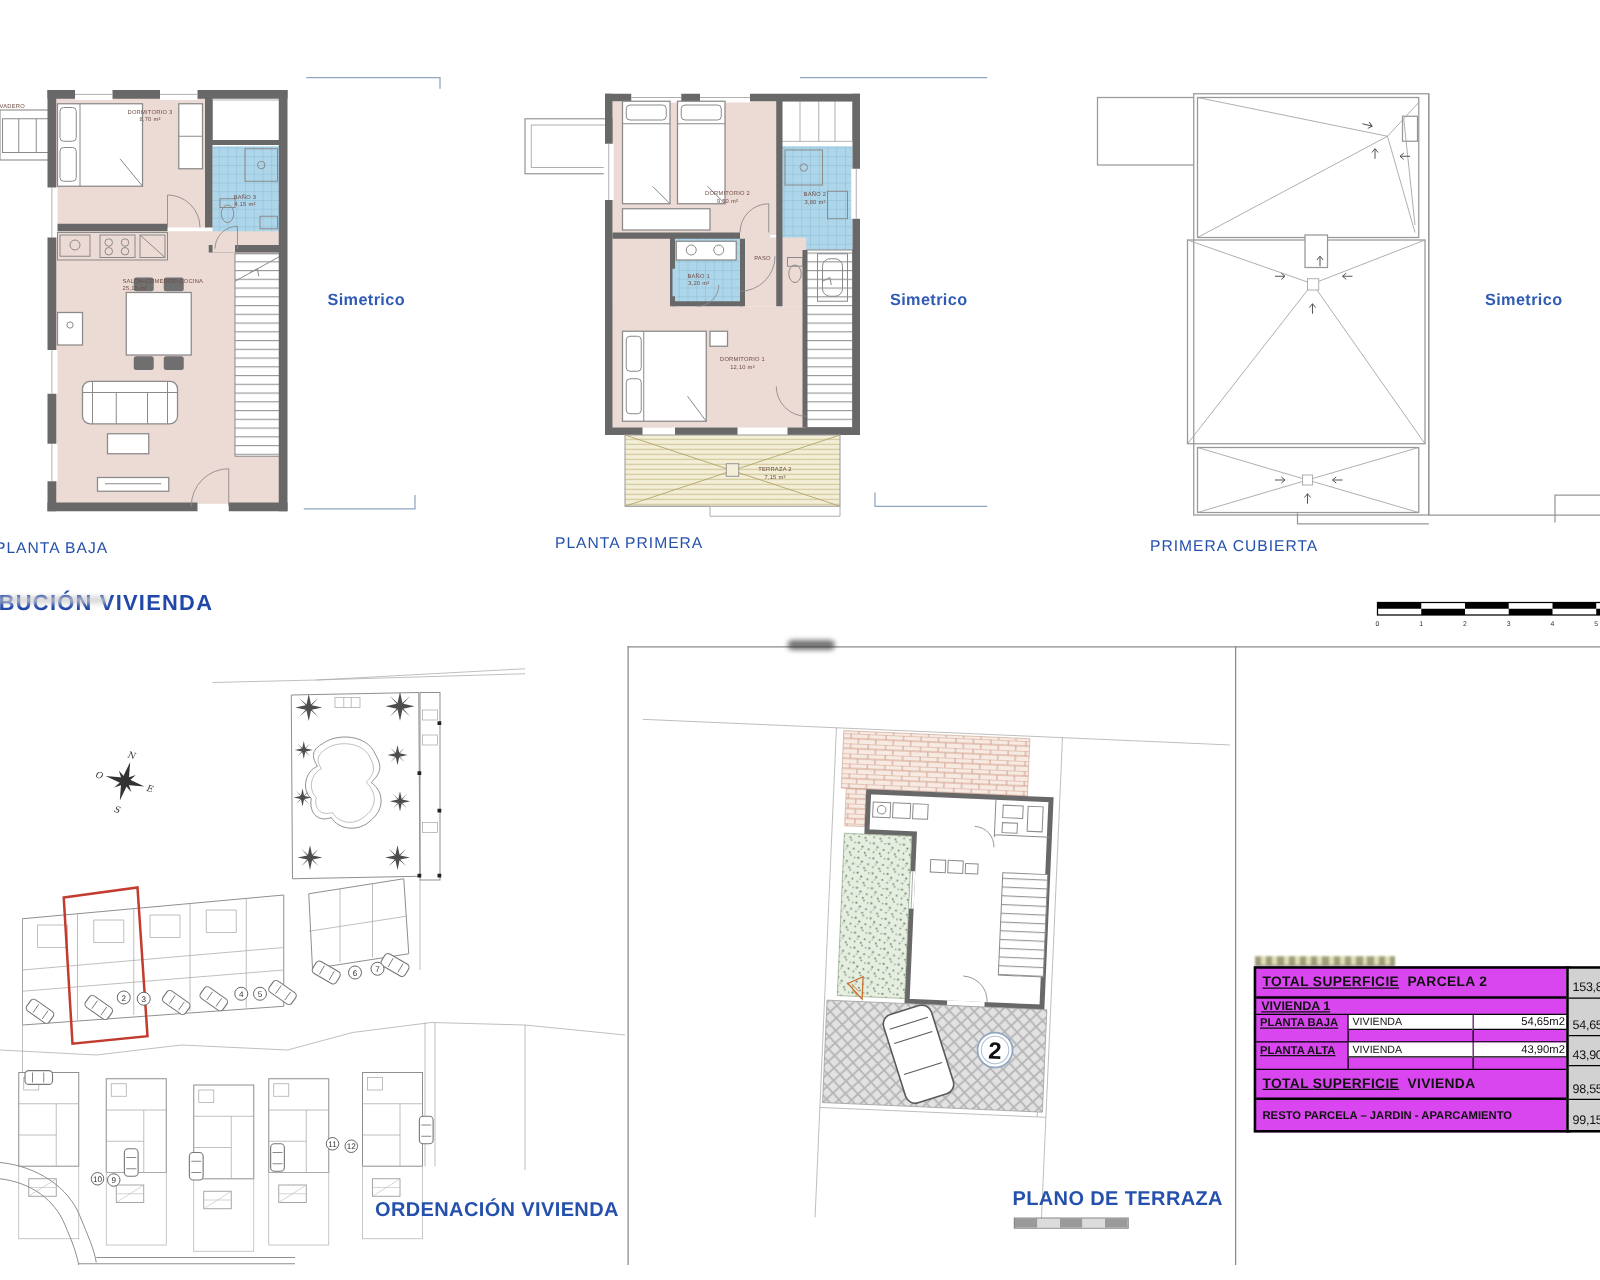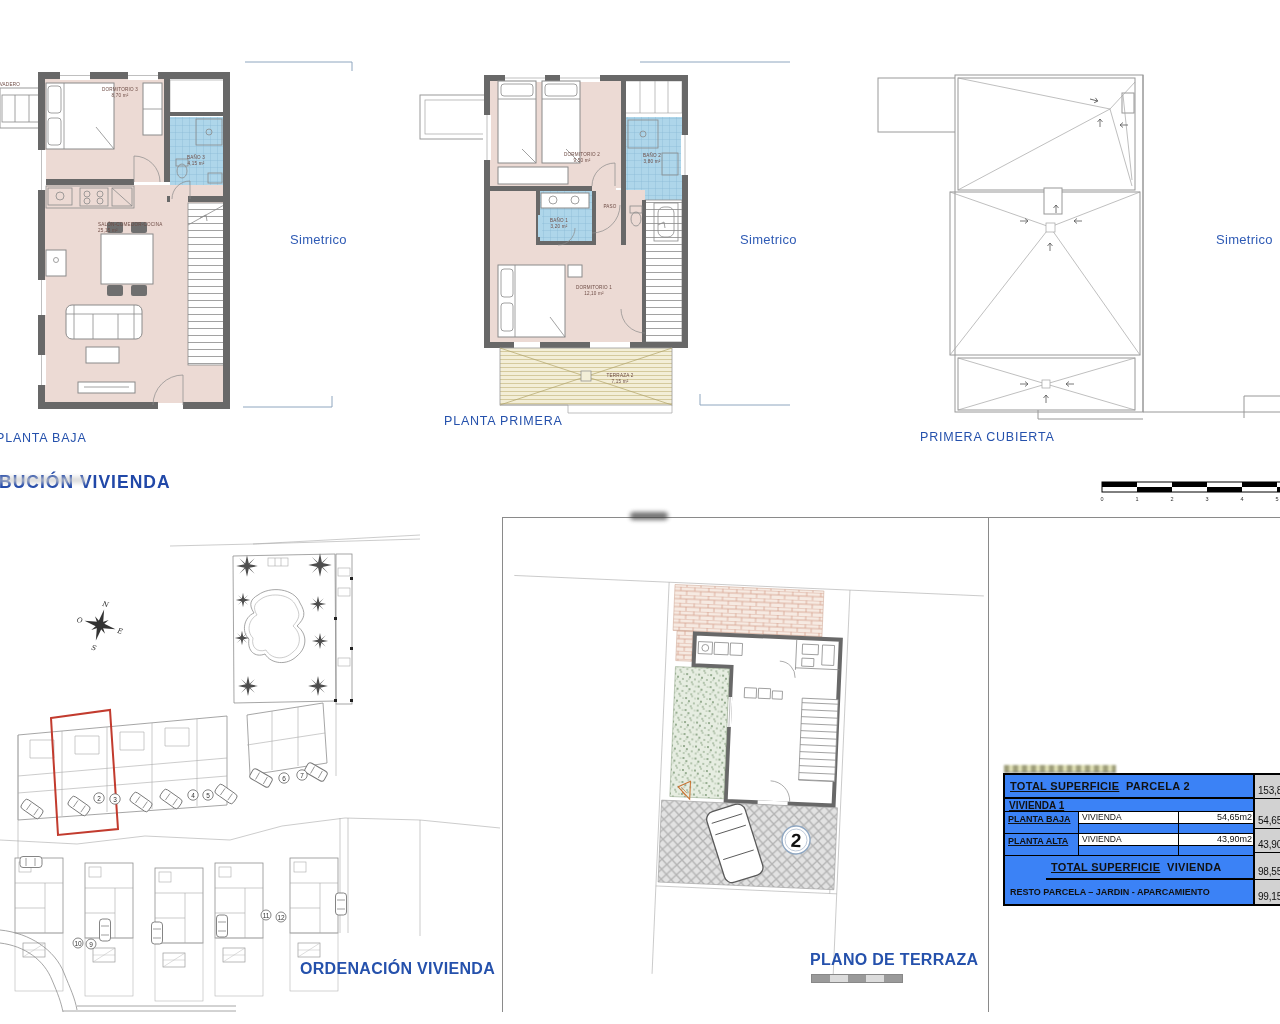--- a/index.html
+++ b/index.html
@@ -1,38 +1,38 @@
 <!DOCTYPE html>
 <html><head>
 <meta charset="utf-8">
 <style>
   html,body{margin:0;padding:0;background:#fff;}
   #root{position:relative;width:1280px;height:1024px;background:#ffffff;overflow:hidden;
         font-family:"Liberation Sans",sans-serif;color:#222;}
   .abs{position:absolute;}
   .btitle{color:#2551ac;font-size:12.5px;letter-spacing:.8px;white-space:nowrap;}
   .btitle2{color:#2551ac;font-size:16px;font-weight:700;letter-spacing:.3px;white-space:nowrap;}
-  .sim{color:#2f5bb5;font-size:13px;font-weight:400;letter-spacing:.3px;margin-left:28px;}
+  .sim{color:#2f5bb5;font-size:13px;font-weight:700;letter-spacing:.3px;}
   .big{color:#2148a8;font-size:17.5px;font-weight:700;letter-spacing:1px;white-space:nowrap;}
   svg{display:block;font-family:"Liberation Sans",sans-serif;}
   svg text{font-family:"Liberation Sans",sans-serif;}
   .ln{stroke:#989898;fill:none;stroke-width:1;}
   .thin{stroke:#a3a3a3;fill:none;stroke-width:.7;}
   .mir{stroke:#8ea6bf;fill:none;stroke-width:1;}
   .wall{fill:#686868;}
   .fur{fill:#fff;stroke:#8a8a8a;stroke-width:1;}
   .fur2{fill:none;stroke:#8a8a8a;stroke-width:.8;}
   .door{stroke:#8a8a8a;fill:none;stroke-width:.7;}
   .rl{font-size:4.6px;fill:#6d4b44;letter-spacing:.2px;}
   .cmp{font-family:"DejaVu Serif",serif;font-style:italic;font-size:7px;fill:#333;}
   .cnum{font-size:6.5px;fill:#333;}
   .site{stroke:#8f8f8f;fill:none;stroke-width:.8;}
   .site2{stroke:#aaa;fill:none;stroke-width:.6;}
   
-  .tbl{position:absolute;left:1003px;top:773px;width:250px;background:#3b82f6;
+  .tbl{position:absolute;left:1003px;top:773px;width:250px;background:#d946ef;
        border:2px solid #000;font-size:10px;color:#111;}
   .trow{position:relative;box-sizing:border-box;}
   .u{text-decoration:underline;}
   .tb-big{font-weight:700;font-size:11px;letter-spacing:.3px;}
   .cell{box-sizing:border-box;}
   .totcol{position:absolute;left:1253px;top:773px;width:46px;border-left:2px solid #000;
           border-top:2px solid #000;border-bottom:2px solid #000;background:#d2d2d2;
           font-size:10px;color:#111;}
   .totcol .tc{box-sizing:border-box;border-bottom:1px solid #000;display:flex;
               align-items:flex-end;padding:0 0 2px 3px;white-space:nowrap;letter-spacing:-.2px;}
@@ -338,21 +338,21 @@
       <use href="#arr" transform="translate(214,329) rotate(180)"></use>
       <use href="#arr" transform="translate(186,348) rotate(-90)"></use>
     </g>
     <g class="ln">
       <path d="M283,20V357M283,357H420M178,355V364H283"></path>
       <path d="M384,363V341H420"></path>
     </g>
   </svg>
 
   <div class="abs btitle" style="left:-4px;top:431px">PLANTA BAJA</div>
-  <div class="abs btitle" style="left:444px;top:414px">PLANTA PRIMERA</div>
+  <div class="abs btitle" style="left:444px;top:427px">PLANTA PRIMERA</div>
   <div class="abs btitle" style="left:920px;top:430px">PRIMERA CUBIERTA</div>
   <div class="abs sim" style="left:262px;top:232px">Simetrico</div>
   <div class="abs sim" style="left:712px;top:232px">Simetrico</div>
   <div class="abs sim" style="left:1188px;top:232px">Simetrico</div>
   <div class="abs big" style="left:-1px;top:472px">BUCIÓN  VIVIENDA</div>
   <div class="faint"></div>
 
   <svg class="abs" style="left:1098px;top:480px" width="190" height="26" viewBox="0 0 190 26">
     <rect x="4" y="2" width="186" height="10" fill="#fff" stroke="#000" stroke-width="1"></rect>
     <g fill="#000">
@@ -569,21 +569,21 @@
         <span class="u" style="font-weight:700;font-size:9px;text-align:right;">PLANTA  ALTA</span>
       </div>
       <div class="cell" style="width:100px;border-right:1px solid #000;">
         <div style="height:11px;background:#fff;border-bottom:1px solid #000;font-size:8.5px;padding-left:3px;line-height:11px;">VIVIENDA</div>
       </div>
       <div class="cell" style="flex:1;">
         <div style="height:11px;background:#fff;border-bottom:1px solid #000;font-size:9px;text-align:right;padding-right:3px;line-height:11px;">43,90m2</div>
       </div>
     </div>
 
-    <div class="trow" style="height:24px;border-bottom:2px solid #000;display:flex;align-items:center;padding-left:5px;margin-left:41px;">
+    <div class="trow" style="height:24px;border-bottom:2px solid #000;display:flex;align-items:center;padding-left:5px;">
       <span class="tb-big"><span class="u">TOTAL  SUPERFICIE</span>&nbsp;&nbsp;<span>VIVIENDA</span></span>
     </div>
 
     <div class="trow" style="height:24px;display:flex;align-items:center;padding-left:5px;">
       <span style="font-size:9px;font-weight:600;text-align:right;">RESTO PARCELA – JARDIN - APARCAMIENTO</span>
     </div>
   </div>
 
   <div class="totcol" style="height:129px">
     <div class="tc" style="height:24px;">153,80m2</div>

